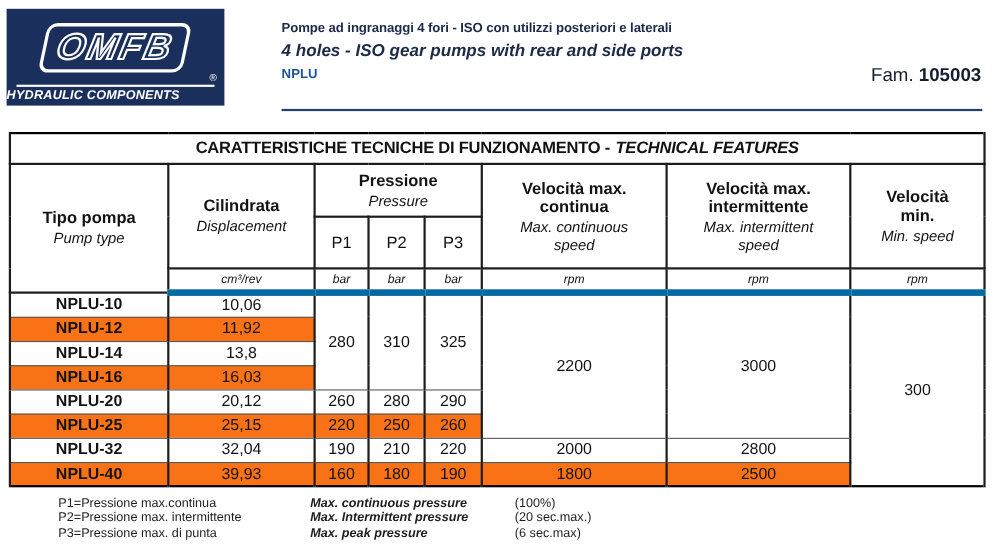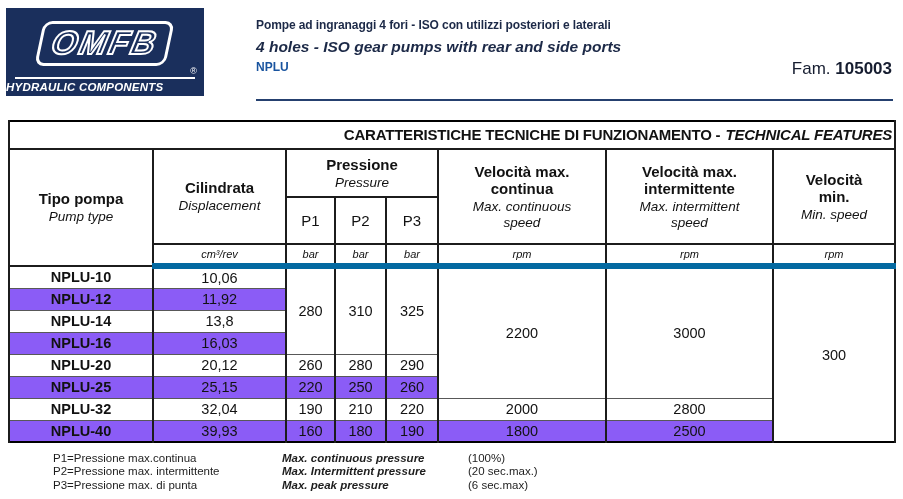--- a/index.html
+++ b/index.html
@@ -25,33 +25,33 @@
   .series-name { font-size:12px; font-weight:800; color:#19549f; line-height:21px; }
 
   .family-code { position:absolute; right:11px; top:59px; font-size:17px; color:#161d30; }
   .family-code .fam-num { font-weight:800; }
 
   .header-rule { position:absolute; left:256px; right:10px; top:99px; height:2px; background:#25406f; }
 
   
   table.spec { position:absolute; left:8px; top:120px; width:886px; border-collapse:collapse; table-layout:fixed; background:#fff; border:2px solid #000; color:#121212; }
   .spec td { border-left:2px solid #1c1c1c; border-right:2px solid #1c1c1c; border-top:1px solid #585858; border-bottom:1px solid #585858; text-align:center; vertical-align:middle; padding:0 2px; }
-  .caption-row td { height:28px; border-bottom:2px solid #1c1c1c;text-align:right; }
+  .caption-row td { height:28px; border-bottom:2px solid #1c1c1c; }
   .cap-primary { font-weight:bold; font-size:15px; letter-spacing:-0.2px; }
   .cap-secondary { font-weight:bold; font-style:italic; font-size:15px; margin-left:5px; letter-spacing:-0.2px; }
   .hrow1 td, .hrow2 td { border-top:2px solid #1c1c1c; border-bottom:2px solid #1c1c1c; }
   .hrow1 td { height:48px; }
   .hrow2 td { height:47px; font-size:15px; }
   .urow td { height:22px; font-style:italic; font-size:11px; border-bottom:6px solid #0369a1; }
   .h-primary { font-weight:bold; font-size:15px; line-height:1.18; margin:0 auto; }
   .h-secondary { font-style:italic; font-size:13.5px; line-height:1.15; margin:1px auto 0; }
   .w110 { max-width:112px; } .w130 { max-width:132px; } .w72 { max-width:72px; }
   tr.data td { height:22px; font-size:14.5px; }
   td.model { font-weight:bold; font-size:14px; }
-  tr.alt td { background:#8b5cf6; }
+  tr.alt td { background:#f97316; }
 
   
   .notes { position:absolute; left:14px; top:451px; display:grid; grid-template-columns:229px 186px auto; grid-auto-rows:13.5px; font-size:11.5px; color:#1d1d1d; align-items:center;margin-left:39px; }
   .n-en { font-style:italic; font-weight:bold; }
 </style>
 </head>
 <body>
 
 <div class="page">
 

